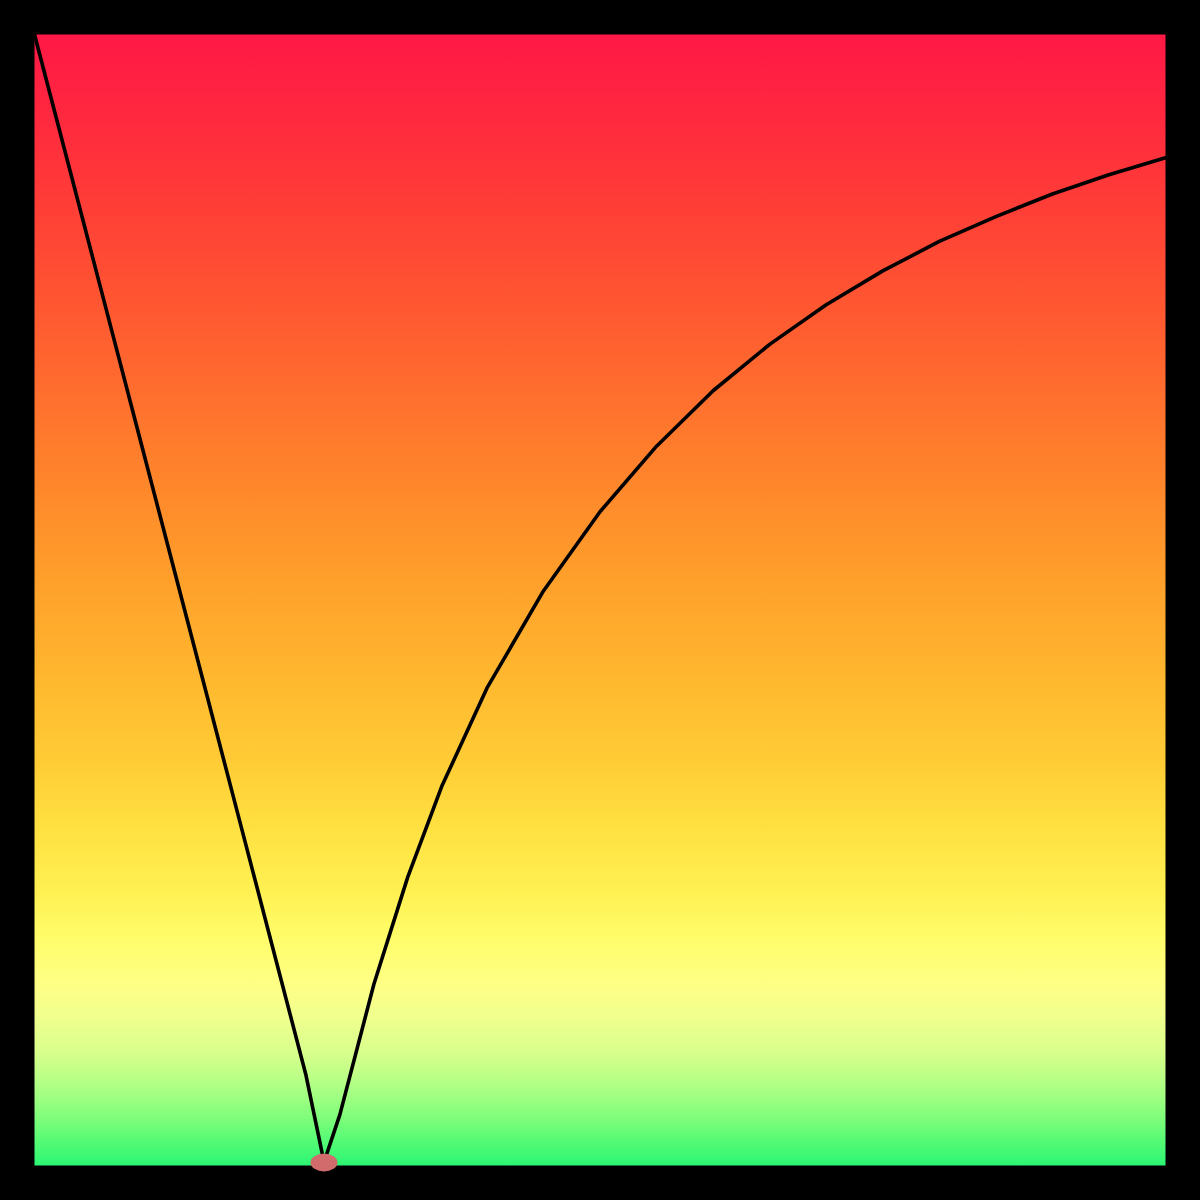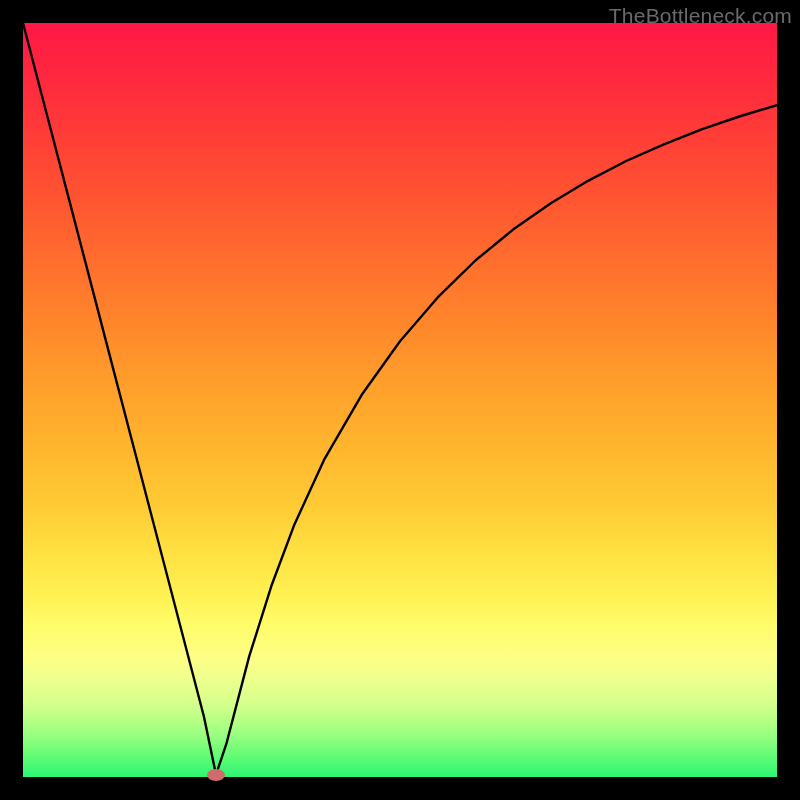--- a/index.html
+++ b/index.html
@@ -76,14 +76,13 @@
 </head>
 <body>
 
 <div class="frame">
   <div class="plot">
     <svg class="curve-svg" viewBox="0 0 754 754" preserveAspectRatio="none">
       <path id="curve-path" fill="none" stroke="#000000" stroke-width="2.4" stroke-linejoin="round" stroke-linecap="round" d="M0.00 0.00 L22.62 86.71 L45.24 173.42 L67.86 260.13 L90.48 346.84 L113.10 433.55 L135.72 520.26 L158.34 606.97 L180.96 693.68 L193.02 751.74 L203.58 720.07 L226.20 633.36 L248.82 561.73 L271.44 501.41 L301.60 435.81 L339.30 370.97 L377.00 318.19 L414.70 274.46 L452.40 237.51 L490.10 206.60 L527.80 180.21 L565.50 157.59 L603.20 137.98 L640.90 121.39 L678.60 106.31 L716.30 93.50 L754.00 82.19"></path>
     </svg>
     <div id="min-marker" class="marker" style="left: 193.024px; top: 751.738px; background: rgb(209, 107, 108);"></div>
   </div>
-  <div class="watermark">TheBottleneck.com</div>
 </div>
 
 </body></html>

